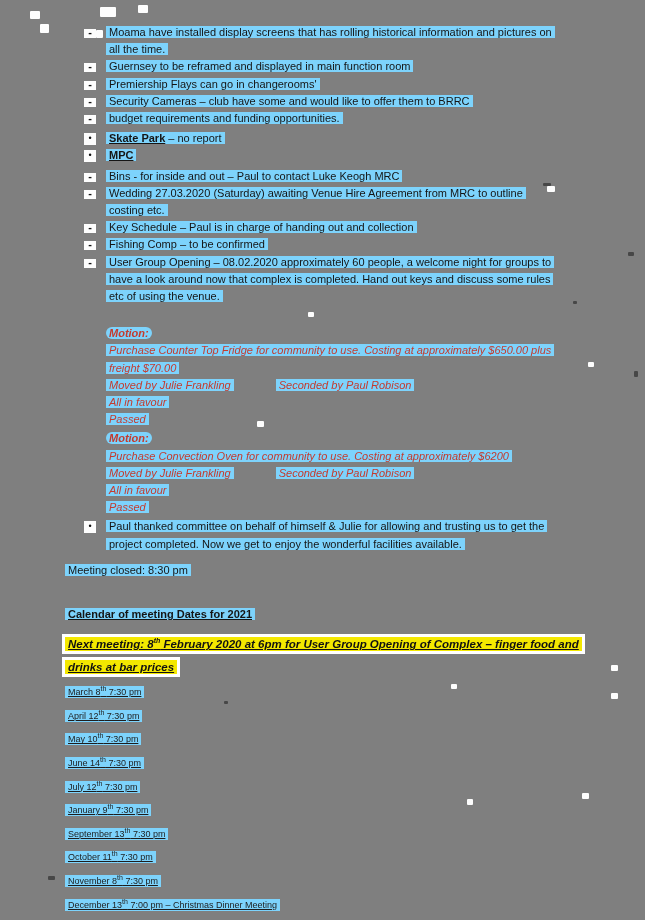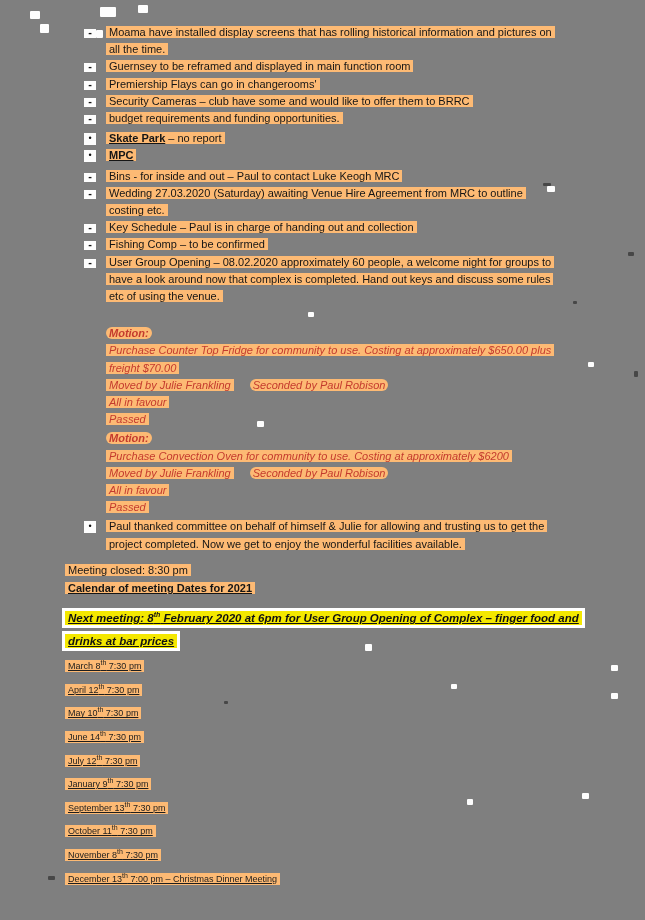--- a/index.html
+++ b/index.html
@@ -3,34 +3,34 @@
 <meta charset="utf-8">
 <style>
   html,body{margin:0;padding:0;background:#555;}
   .page{
     position:relative;width:645px;height:920px;margin:0 auto;
     background:#7f7f7f;overflow:hidden;
     font-family:"Liberation Sans",sans-serif;color:#151515;
   }
   .content{position:absolute;top:24px;left:0;width:645px;font-size:11px;line-height:17.2px;}
   .ln{white-space:nowrap;}
-  .hl{background:#fdba74;padding:0 3px;}
+  .hl{background:#7dd3fc;padding:0 3px;}
   
   .row{display:flex;align-items:flex-start;margin-left:84px;}
   .mk{flex:0 0 auto;width:12px;background:#fdfdfd;text-align:center;color:#111;margin-right:10px;}
   .mk.dash{height:9px;margin-top:5px;font-size:11px;line-height:7px;font-weight:700;}
   .mk.dot{height:12px;margin-top:3px;font-size:9px;line-height:11px;}
   .bu{font-weight:700;text-decoration:underline;}
   
   .motion{margin-left:106px;color:#c43b2e;font-style:italic;}
   .motion .lbl{font-weight:700;border-radius:6px;}
-  .sec{margin-left:16px;border-radius:6px;}
+  .sec{margin-left:42px;}
   
   .plain{margin-left:65px;}
-  .cal-title{margin-left:65px;margin-top:1px;font-weight:700;text-decoration:underline;}
+  .cal-title{margin-left:65px;margin-top:27px;font-weight:700;text-decoration:underline;}
   .closed{margin-top:9px;}
   
   .next{margin-left:65px;margin-top:12px;}
   .next .ln{line-height:19.5px;margin-bottom:3px;}
   .yellow{
     background:#f4e800;box-shadow:0 0 0 3px #fff;
     font-weight:700;font-style:italic;text-decoration:underline;
     font-size:11.5px;padding:1px 3px;color:#111;
   }
   

